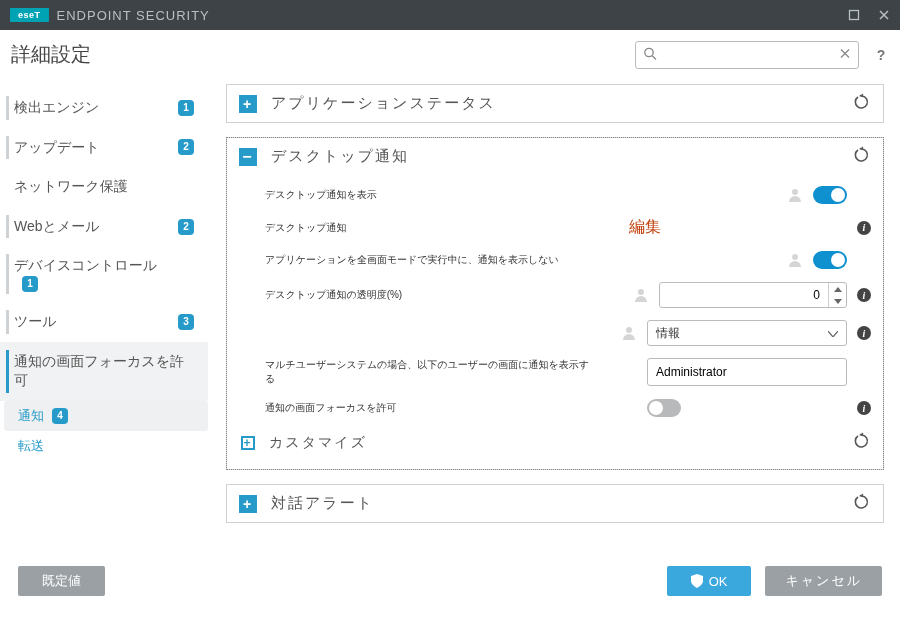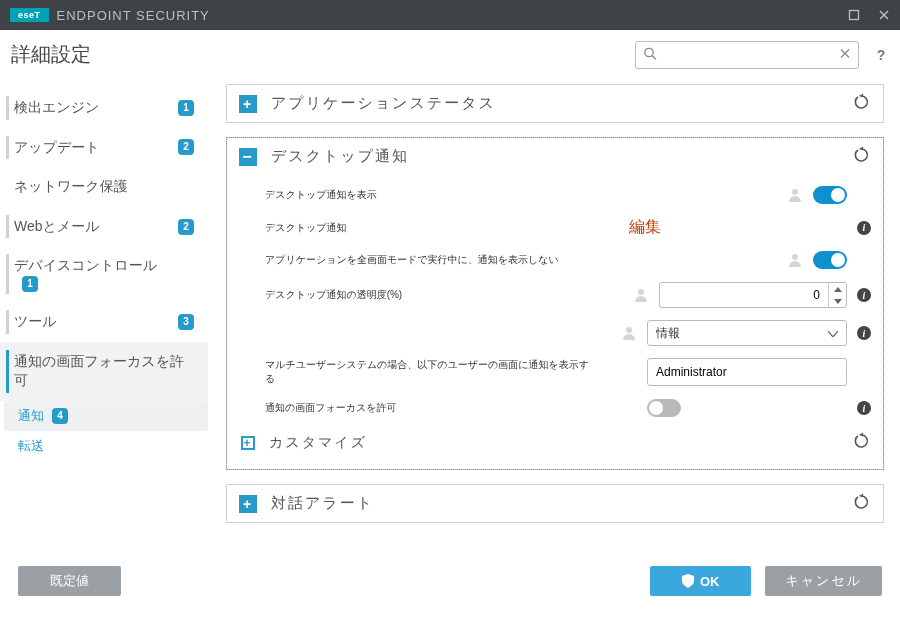--- a/index.html
+++ b/index.html
@@ -144,25 +144,25 @@
   .textinput {
     border: 1px solid #bbb; border-radius: 3px; height: 28px; width: 200px;
     padding: 0 8px; font-size: 12px; outline:none;
   }
 
   .footer {
     height: 58px; display: flex; align-items: center; padding: 0 18px;
     gap: 10px;
   }
   .btn {
-    height: 30px; padding: 0 32px; border: none; border-radius: 2px;
+    height: 30px; padding: 0 24px; border: none; border-radius: 2px;
     font-size: 13px; cursor: pointer; display:inline-flex; align-items:center; gap:6px;
   }
   .btn.default { background: #9aa0a4; color: #fff; }
-  .btn.primary { background: #3aa7dd; color: #fff; font-weight: bold; }
+  .btn.primary { background: #3aa7dd; color: #fff; }
   .btn.cancel { background: #9aa0a4; color: #fff; letter-spacing: 2px; padding: 0 20px; }
   .footer-right { margin-left: auto; display: flex; gap: 14px; }
   .shield-ico { width:12px; height:14px; }
 </style>
 </head>
 <body>
 
 <div class="titlebar">
   <span class="brand-box">eseT</span>
   <span class="brand-text">ENDPOINT SECURITY</span>

